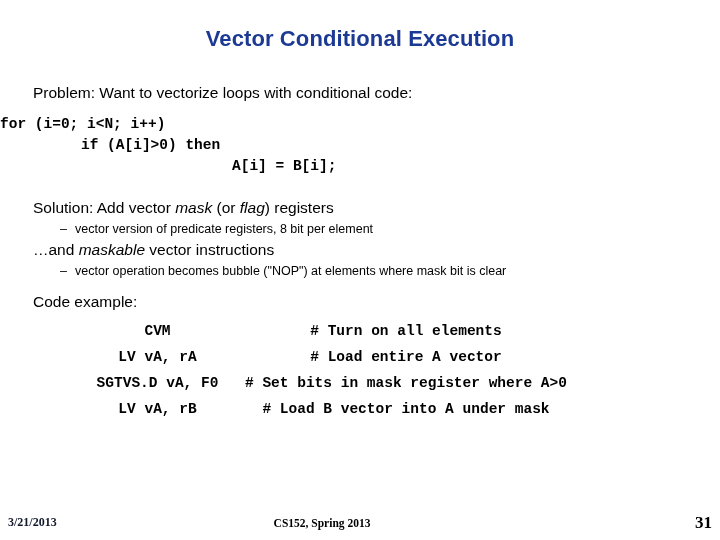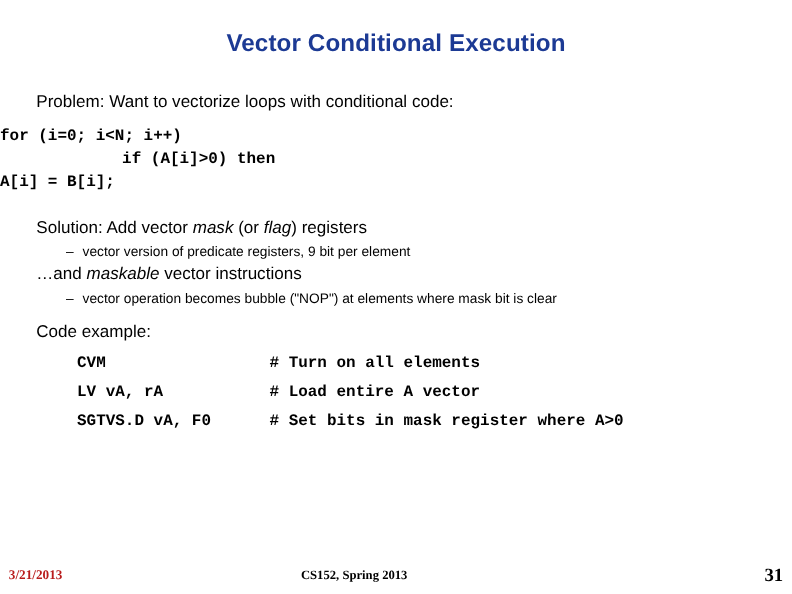--- a/index.html
+++ b/index.html
@@ -67,36 +67,37 @@
     margin: 0;
     padding: 0;
     font-family: "Liberation Mono", "DejaVu Sans Mono", monospace;
     font-size: 14.5px;
     line-height: 21px;
     font-weight: bold;
     white-space: pre;
     color: #000;
   }
   .code-line-1 { }
-  .code-line-2 { padding-left: 111px; }
-  .code-line-3 { }
+  .code-line-2 { padding-left: 81px; }
+  .code-line-3 { padding-left: 232px; }
 
   .gap-sm { height: 10px; }
   .gap-lg { height: 20px; }
 
   .code-table {
     margin: 0;
     padding: 0 0 0 70px;
     border-collapse: collapse;
     font-family: "Liberation Mono", "DejaVu Sans Mono", monospace;
     font-weight: bold;
     font-size: 14.5px;
   }
   .code-table-wrap {
     padding-left: 70px;
+    text-align: center;
   }
   .code-row {
     height: 26px;
   }
   .code-instr {
     white-space: pre;
     padding: 0;
     width: 175px;
     vertical-align: top;
   }
@@ -106,21 +107,21 @@
     vertical-align: top;
   }
 
   .footer-date {
     position: absolute;
     left: 8px;
     top: 515px;
     font-family: "Liberation Serif", serif;
     font-size: 12px;
     font-weight: bold;
-    color: #b91c1c;
+    color: #0f172a;
   }
   .footer-center {
     position: absolute;
     left: 0;
     top: 517px;
     width: 644px;
     text-align: center;
     font-family: "Liberation Serif", serif;
     font-size: 11.5px;
     font-weight: bold;
@@ -155,21 +156,21 @@
     <pre class="codeblock code-line-2">if (A[i]&gt;0) then</pre>
     <pre class="codeblock code-line-3">A[i] = B[i];</pre>
 
     <div class="gap-lg"></div>
 
     <p class="lvl1">
       <span>Solution: Add vector </span><i>mask</i><span> (or </span><i>flag</i><span>) registers</span>
     </p>
 
     <p class="lvl2">
-      <span class="dash">–</span><span>vector version of predicate registers, 9 bit per element</span>
+      <span class="dash">–</span><span>vector version of predicate registers, 8 bit per element</span>
     </p>
 
     <p class="lvl1">
       <span>…and </span><i>maskable</i><span> vector instructions</span>
     </p>
 
     <p class="lvl2">
       <span class="dash">–</span><span>vector operation becomes bubble ("NOP") at elements where mask bit is clear</span>
     </p>
 
@@ -187,20 +188,24 @@
             <td class="code-comment"># Turn on all elements</td>
           </tr>
           <tr class="code-row">
             <td class="code-instr">LV vA, rA</td>
             <td class="code-comment"># Load entire A vector</td>
           </tr>
           <tr class="code-row">
             <td class="code-instr">SGTVS.D vA, F0</td>
             <td class="code-comment"># Set bits in mask register where A&gt;0</td>
           </tr>
+          <tr class="code-row">
+            <td class="code-instr">LV vA, rB</td>
+            <td class="code-comment"># Load B vector into A under mask</td>
+          </tr>
         </tbody>
       </table>
     </div>
 
   </div>
 
   <div class="footer-date">3/21/2013</div>
 
   <div class="footer-center">CS152, Spring 2013</div>
 

